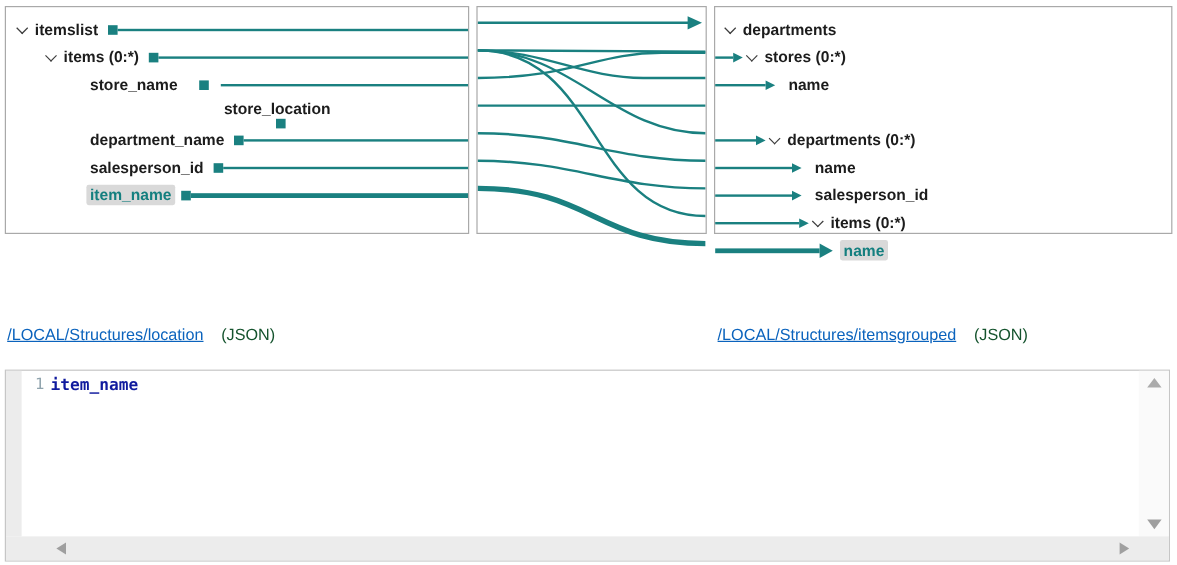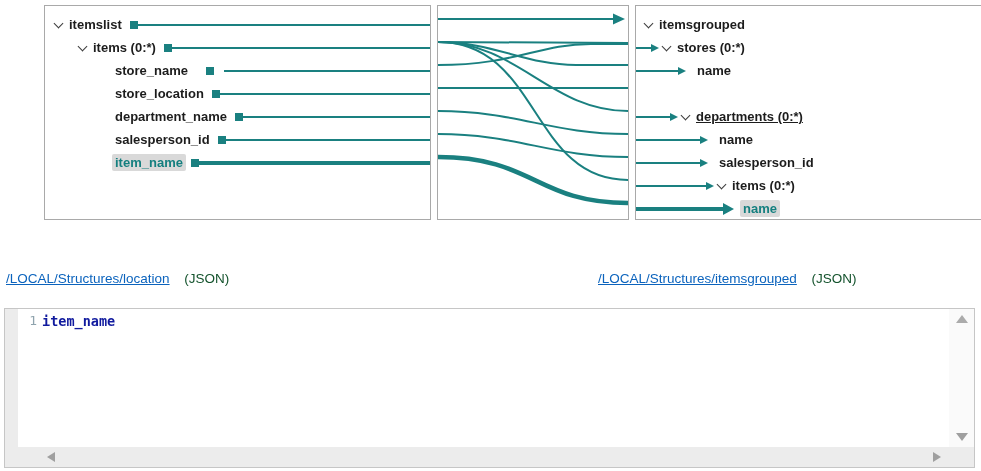--- a/index.html
+++ b/index.html
@@ -1,20 +1,20 @@
 <!DOCTYPE html>
 <html><head>
 <meta charset="utf-8">
 <style>
   * { margin:0; padding:0; box-sizing:border-box; }
   html,body { width:981px; height:471px; background:#fff; overflow:hidden;
               font-family:"Liberation Sans", sans-serif; }
 
-  .panel { position:absolute; top:5px; height:215px; background:#fff;
-           border:1px solid #a9a9a9;margin-left:40px; }
+  .panel { position:absolute; top:5px; height:190px; background:#fff;
+           border:1px solid #a9a9a9; }
   #panel-source { left:4px;  width:387px; }
   #panel-map    { left:397px; width:192px; }
   #panel-target { left:595px; width:382px; }
 
   
   .trow { position:absolute; left:0; right:0; height:23px;
           display:flex; align-items:center;
           font-size:13px; font-weight:bold; color:#1c1c1c; white-space:nowrap; }
   .chev { width:15px; height:15px; flex:0 0 15px; position:relative; }
   .chev::after { content:""; position:absolute; left:4px; top:3px;
@@ -76,21 +76,21 @@
       <span class="chev"></span>
       <span class="nlabel">items (0:*)</span>
       <span class="sq"></span>
       <span class="srcline"></span>
     </div>
     <div class="trow" style="top: 53px; padding-left: 67px; gap: 10px;">
       <span class="nlabel">store_name</span>
       <span class="sq"></span>
       <span class="srcline"></span>
     </div>
-    <div class="trow" style="top: 76px; padding-left: 67px;">
+    <div class="trow" style="top: 76px; padding-left: 67px; flex-direction: column;">
       <span class="nlabel">store_location</span>
       <span class="sq"></span>
       <span class="srcline"></span>
     </div>
     <div class="trow" style="top: 99px; padding-left: 67px;">
       <span class="nlabel">department_name</span>
       <span class="sq"></span>
       <span class="srcline"></span>
     </div>
     <div class="trow" style="top: 122px; padding-left: 67px;">
@@ -119,39 +119,39 @@
       <path d="M0 36 C 102 36, 92 174, 190 174"></path>
       <path d="M0 151 C 96 151, 98 197, 190 197" stroke-width="4.5"></path>
     </g>
     <polygon points="175,7.5 187,13 175,18.5" fill="#1a8080"></polygon>
   </svg>
 </div>
 
 <div id="panel-target" class="panel">
     <div class="trow" style="top: 7px; padding-left: 5px;">
       <span class="chev"></span>
-      <span class="nlabel">itemsgrouped</span>
+      <span class="nlabel">departments</span>
     </div>
     <div class="trow" style="top: 30px;">
       <span class="abox">
         <span class="aline" style="width: 15px;"></span>
         <span class="ahead"></span>
       </span>
       <span class="chev"></span>
       <span class="nlabel">stores (0:*)</span>
     </div>
     <div class="trow" style="top: 53px;">
       <span class="abox">
         <span class="aline" style="width: 42px;"></span>
         <span class="ahead"></span>
       </span>
       <span style="width: 8px;"></span>
       <span class="nlabel">name</span>
     </div>
-    <div class="trow" style="top: 99px; text-decoration: underline;">
+    <div class="trow" style="top: 99px;">
       <span class="abox">
         <span class="aline" style="width: 34px;"></span>
         <span class="ahead"></span>
       </span>
       <span class="chev"></span>
       <span class="nlabel">departments (0:*)</span>
     </div>
     <div class="trow" style="top: 122px;">
       <span class="abox">
         <span class="aline" style="width: 64px;"></span>

